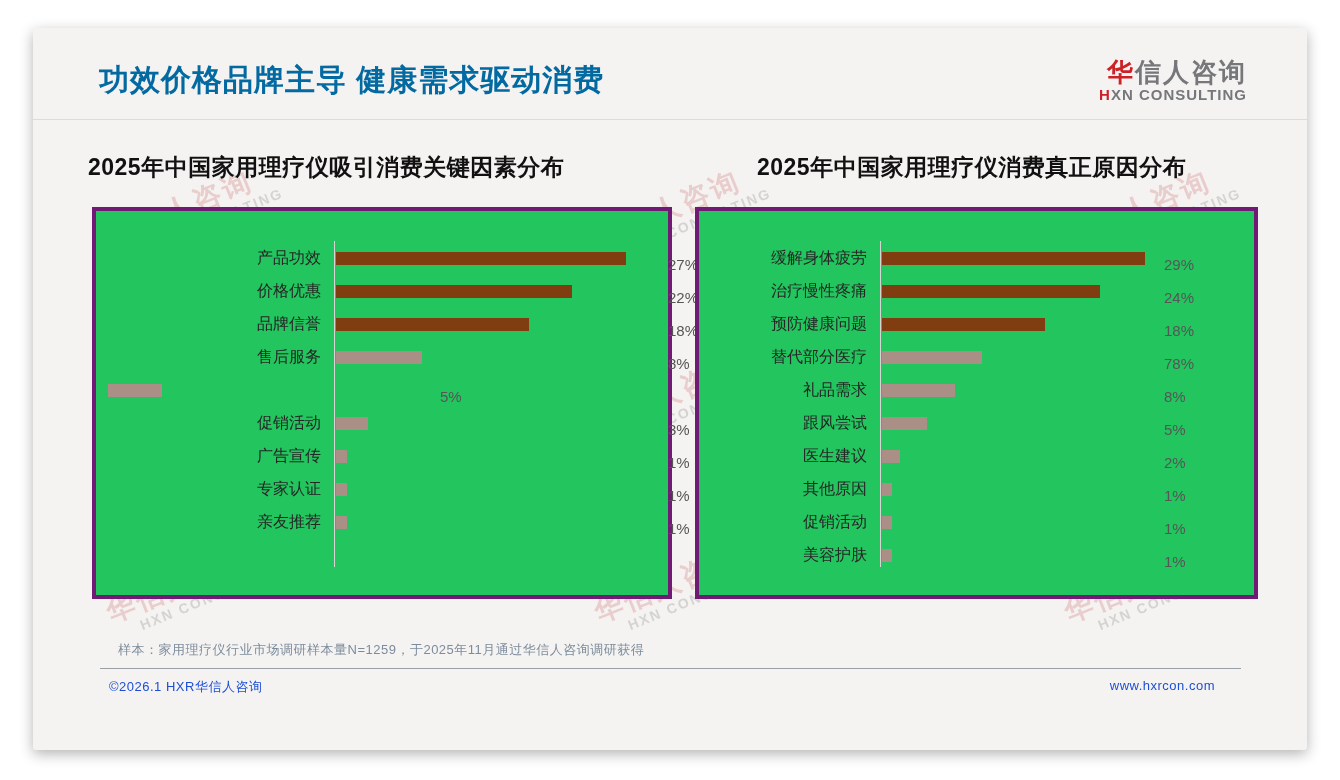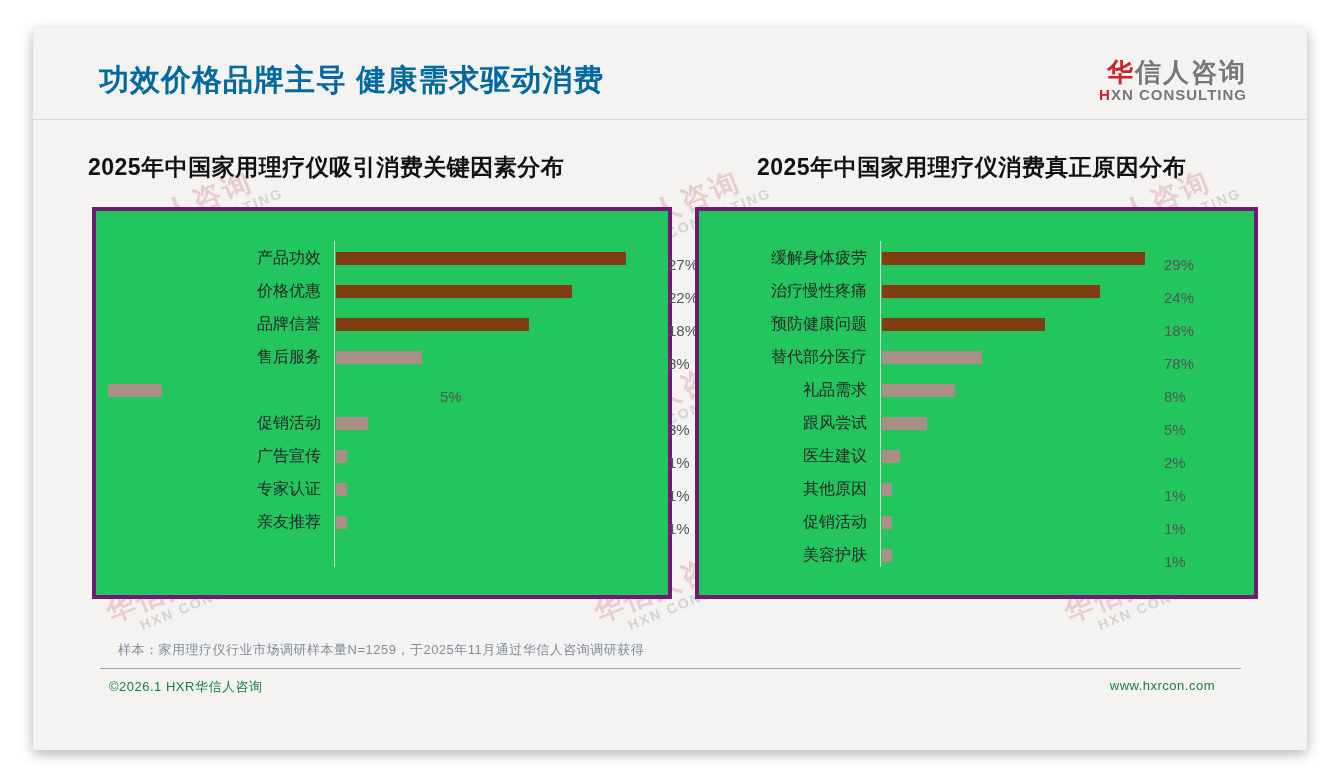--- a/index.html
+++ b/index.html
@@ -58,21 +58,21 @@
   .chart-col.right .bar-track { width: 272px; }
   .bar { height: 13px; min-width: 10px; }
   .bar.dark  { background: #803d10; }
   .bar.light { background: #a98f85; }
   .bar-value { font-size: 15px; color: #565656; margin-left: 10px; margin-top: 12px; }
 
   
   .sample-note { position: relative; z-index: 2; margin: 42px 0 0 85px; font-size: 13px; color: #7d8c9c; letter-spacing: 0.5px; }
   .footer-divider { position: relative; z-index: 2; margin: 9px 66px 0 67px; border-top: 1px solid #99a0a8; }
   .footer-row { position: relative; z-index: 2; display: flex; justify-content: space-between; padding: 9px 92px 0 76px; }
-  .footer-row span { font-size: 13px; color: #15803d; letter-spacing: 0.5px; }
+  .footer-row span { font-size: 13px; color: #1d4ed8; letter-spacing: 0.5px; }
 </style>
 </head>
 <body>
 
 <div class="card">
 
   <div class="wm-layer">
       <div class="watermark" style="left: 160px; top: 182px;">
         <div class="wm-cn">华信人咨询</div>
         <div class="wm-en">HXN CONSULTING</div>

